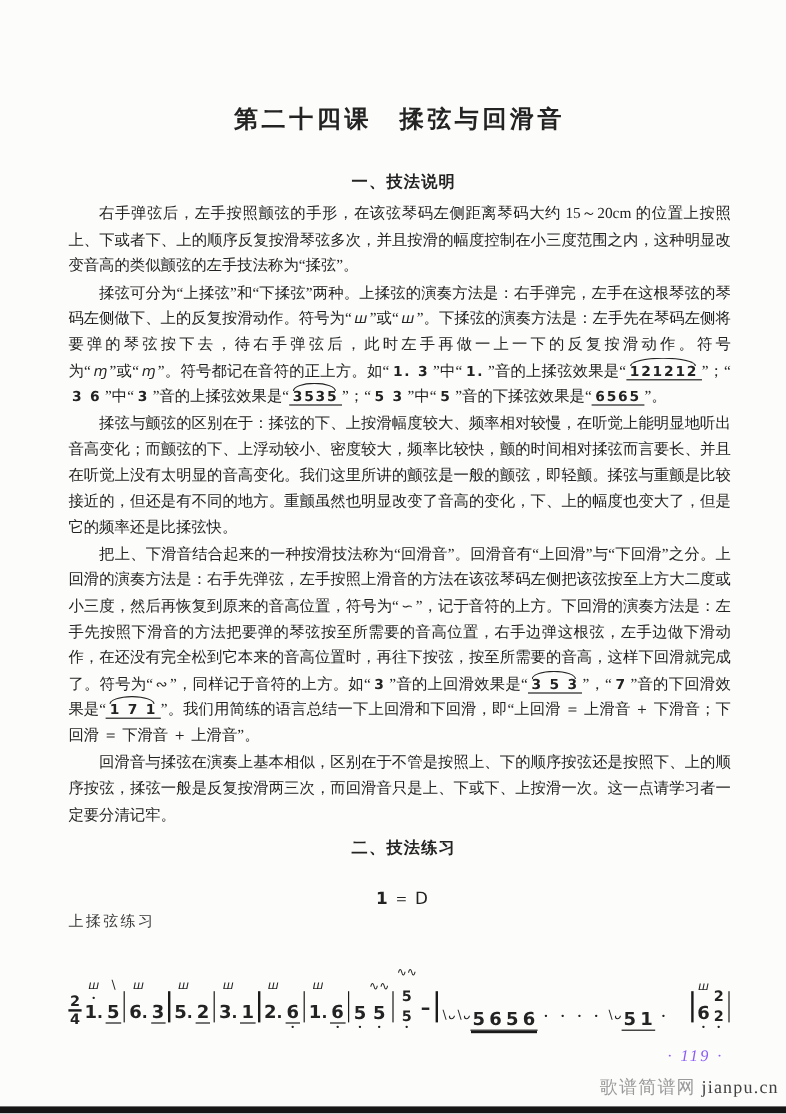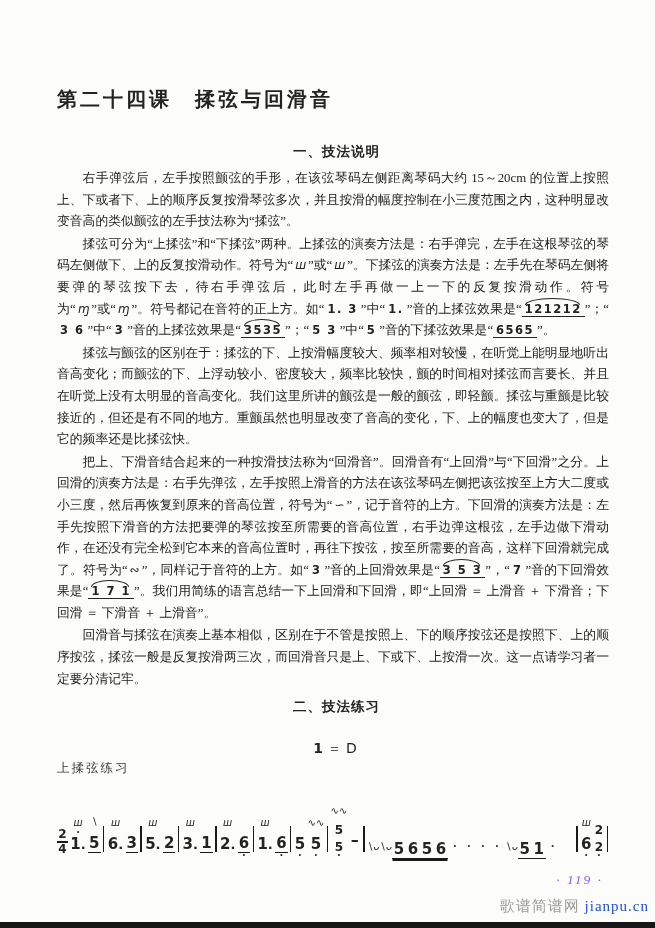--- a/index.html
+++ b/index.html
@@ -1,19 +1,19 @@
 <!DOCTYPE html>
 <html><head>
 <meta charset="utf-8">
 <style>
   html,body{margin:0;padding:0;background:#e8e8e8;}
   .page{position:relative;width:655px;height:928px;margin:0 auto;background:#fcfcfb;
         font-family:"Liberation Serif","DejaVu Serif",serif;color:#232323;overflow:hidden;}
   .content{position:absolute;left:57px;right:46px;top:0;}
-  .title{font-size:20px;font-weight:bold;margin:86px 0 30px 0;letter-spacing:3px;}
+  .title{font-size:20px;font-weight:bold;text-align:center;margin:86px 0 30px 0;letter-spacing:3px;}
   .sec-heading{font-weight:bold;font-size:13.5px;margin:8px 0 7px 7px;letter-spacing:1px;text-align:center;}
   p.body{font-size:12.8px;line-height:21.6px;text-align:justify;text-indent:2em;margin:0 0 1px 0;}
   .seg-plain{}
   .seg-sym{font-style:italic;font-family:"DejaVu Sans",sans-serif;font-size:12px;padding:0 2px;}
   .seg-score{font-family:"DejaVu Sans",sans-serif;font-weight:bold;font-size:11.5px;letter-spacing:1.5px;
              padding:0 3px;display:inline-block;text-indent:0;position:relative;line-height:14px;}
   .seg-ul{border-bottom:1.5px solid #232323;}
   .seg-arc::before{content:"";position:absolute;left:3px;right:5px;top:-4px;height:6px;
              border:1.2px solid #232323;border-bottom:none;border-radius:50% 50% 0 0/100% 100% 0 0;}
   .exercise-label{font-weight:bold;font-size:13px;margin:14px 0 0 7px;letter-spacing:1px;}
@@ -39,21 +39,21 @@
   .mts .tsline{width:11px;height:1.5px;background:#1a1a1a;margin:1.5px 0;}
   .mgrp{display:flex;align-items:center;}
   .mgrow{display:flex;}
   .mgcell{display:flex;flex-direction:column;align-items:center;width:14px;}
   .mgdnrow{display:flex;}
   .mgdnrow .mgcell{height:6px;font-size:8px;line-height:5px;}
   .footer-pageno{position:absolute;right:52px;bottom:40px;font-style:italic;font-size:13.5px;
                  letter-spacing:2px;color:#8b5cf6;margin-left:32px;}
   .footer-site{position:absolute;right:6px;bottom:12px;font-size:15px;letter-spacing:1px;}
   .footer-site .gray{color:#9a9a9a;text-align:center;}
-  .footer-site .link{color:#1d4ed8;}
+  .footer-site .link{color:#404040;}
   .scan-edge{position:absolute;left:0;right:0;bottom:0;height:6px;background:#161616;}
 </style>
 </head>
 <body>
 
 <div class="page">
   <div class="content">
 
     <div class="title">第二十四课　揉弦与回滑音</div>
 

